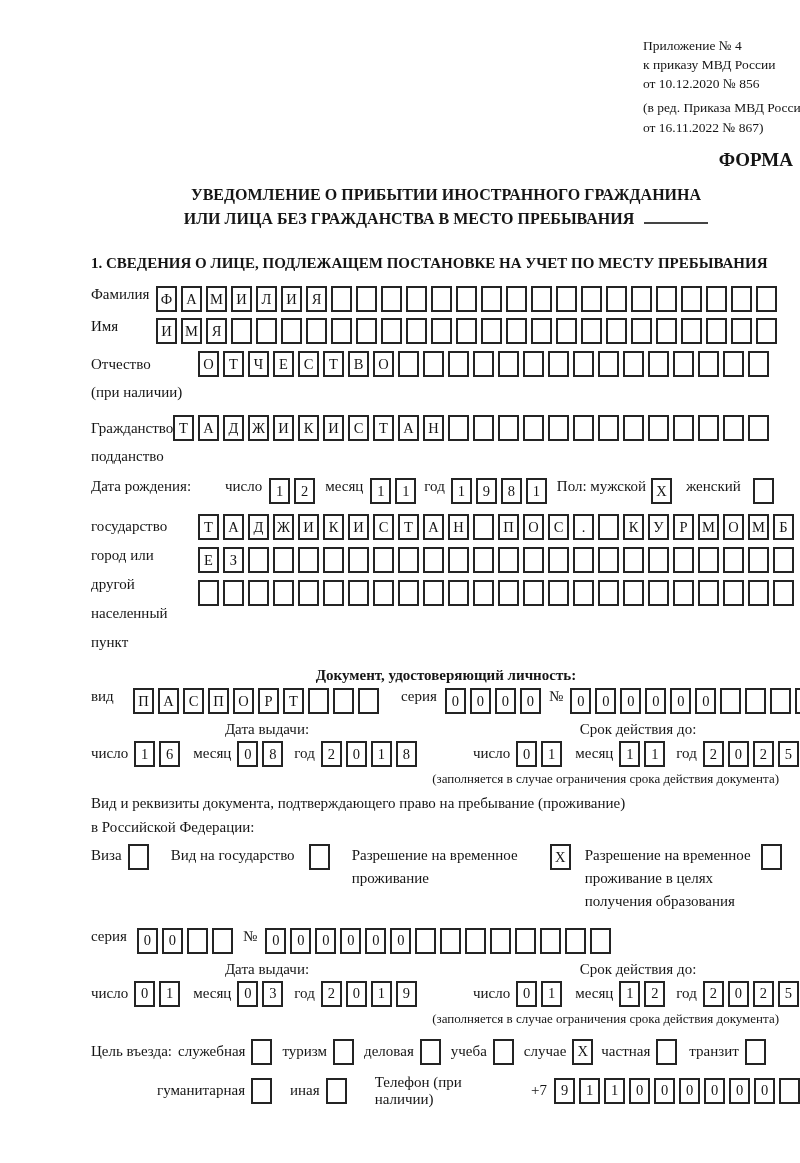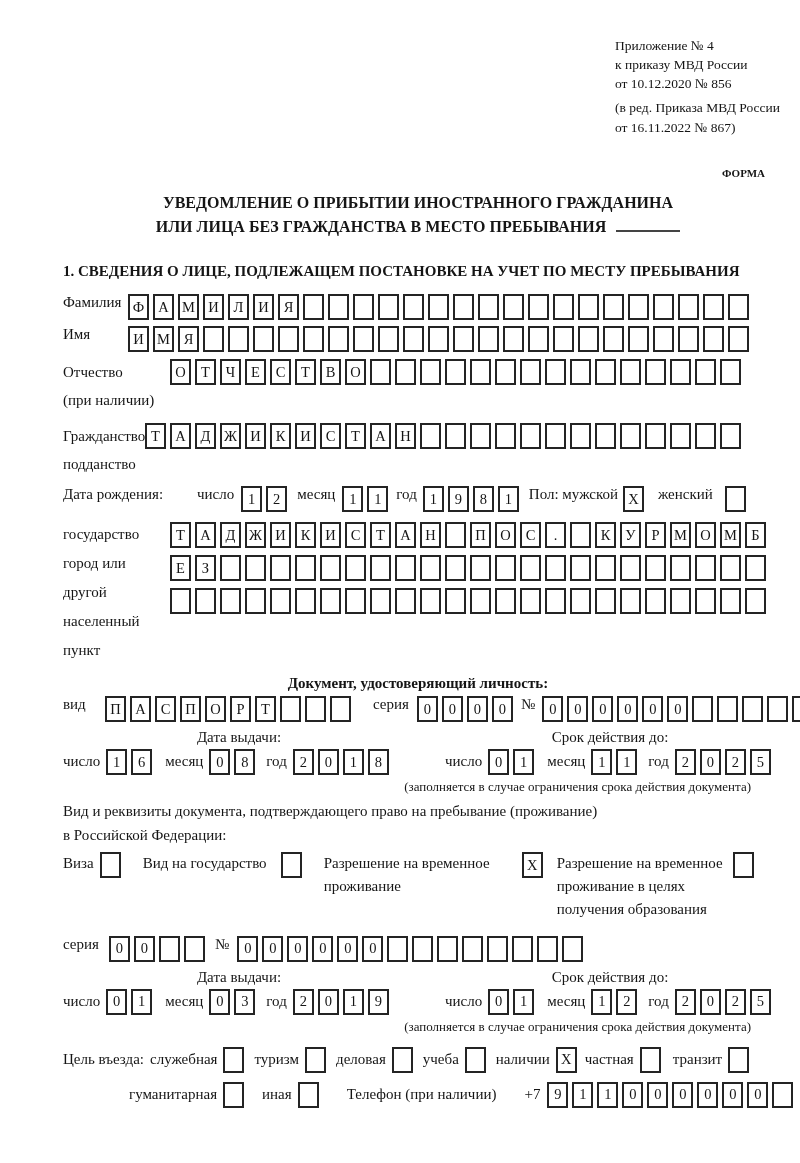--- a/index.html
+++ b/index.html
@@ -2,26 +2,26 @@
 <html><head>
 <meta charset="utf-8">
 <style>
   html,body{margin:0;padding:0;background:#fff;}
   body{
     width:800px;height:1163px;overflow:hidden;
     font-family:"Liberation Serif","DejaVu Serif",serif;
     color:#151515;
   }
   .page{position:relative;width:800px;height:944px;box-sizing:border-box;
-        padding:36px 0 0 63px;font-size:15px;}
+        padding:36px 0 0 91px;font-size:15px;}
 
   
   .appendix{margin-left:552px;width:185px;font-size:13.5px;line-height:1.42;}
   .appendix div{white-space:nowrap;}
-  .forma{width:702px;text-align:right;font-weight:bold;font-size:11px;margin-top:30px;}
+  .forma{width:702px;text-align:right;font-weight:bold;font-size:19px;margin-top:12px;}
 
   
   .title{width:710px;text-align:center;font-weight:bold;font-size:16px;
          margin-top:12px;line-height:1.5;}
   .uline{display:inline-block;width:64px;height:15px;border-bottom:2.5px solid #444;
          margin-left:10px;vertical-align:baseline;}
   .sec{font-weight:bold;font-size:15px;margin-top:24px;width:730px;}
 
   
   .row{display:flex;align-items:flex-start;margin-top:6px;}
@@ -537,21 +537,21 @@
           <span class="cell"></span>
         </div>
     </div>
     <div class="pitem" style="margin-left:10px;">
       <span class="plbl">учеба</span>
       <div class="cells">
           <span class="cell"></span>
         </div>
     </div>
     <div class="pitem" style="margin-left:10px;">
-      <span class="plbl">наличии</span>
+      <span class="plbl">случае</span>
       <div class="cells">
           <span class="cell">X</span>
         </div>
     </div>
     <div class="pitem" style="margin-left:8px;">
       <span class="plbl">частная</span>
       <div class="cells">
           <span class="cell"></span>
         </div>
     </div>

